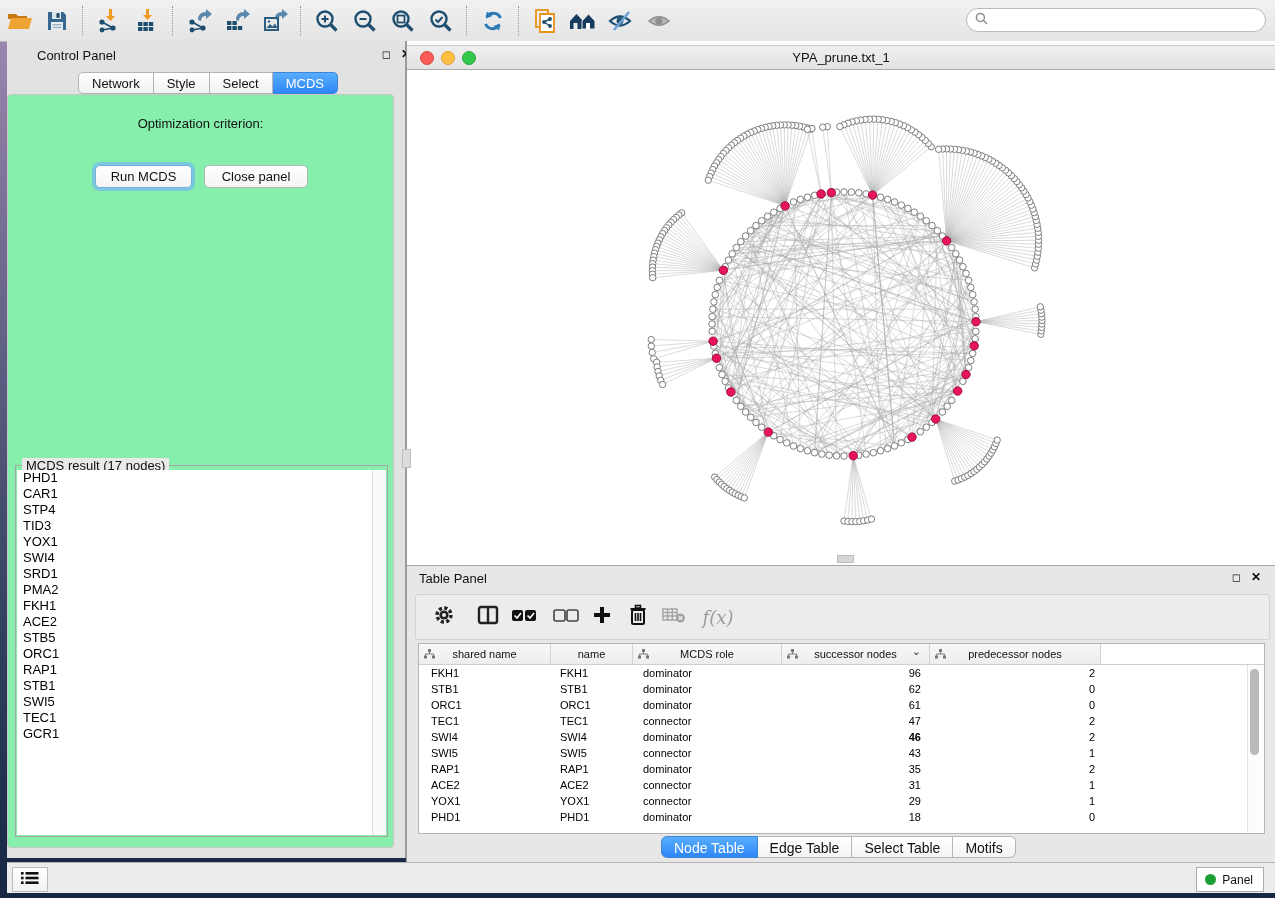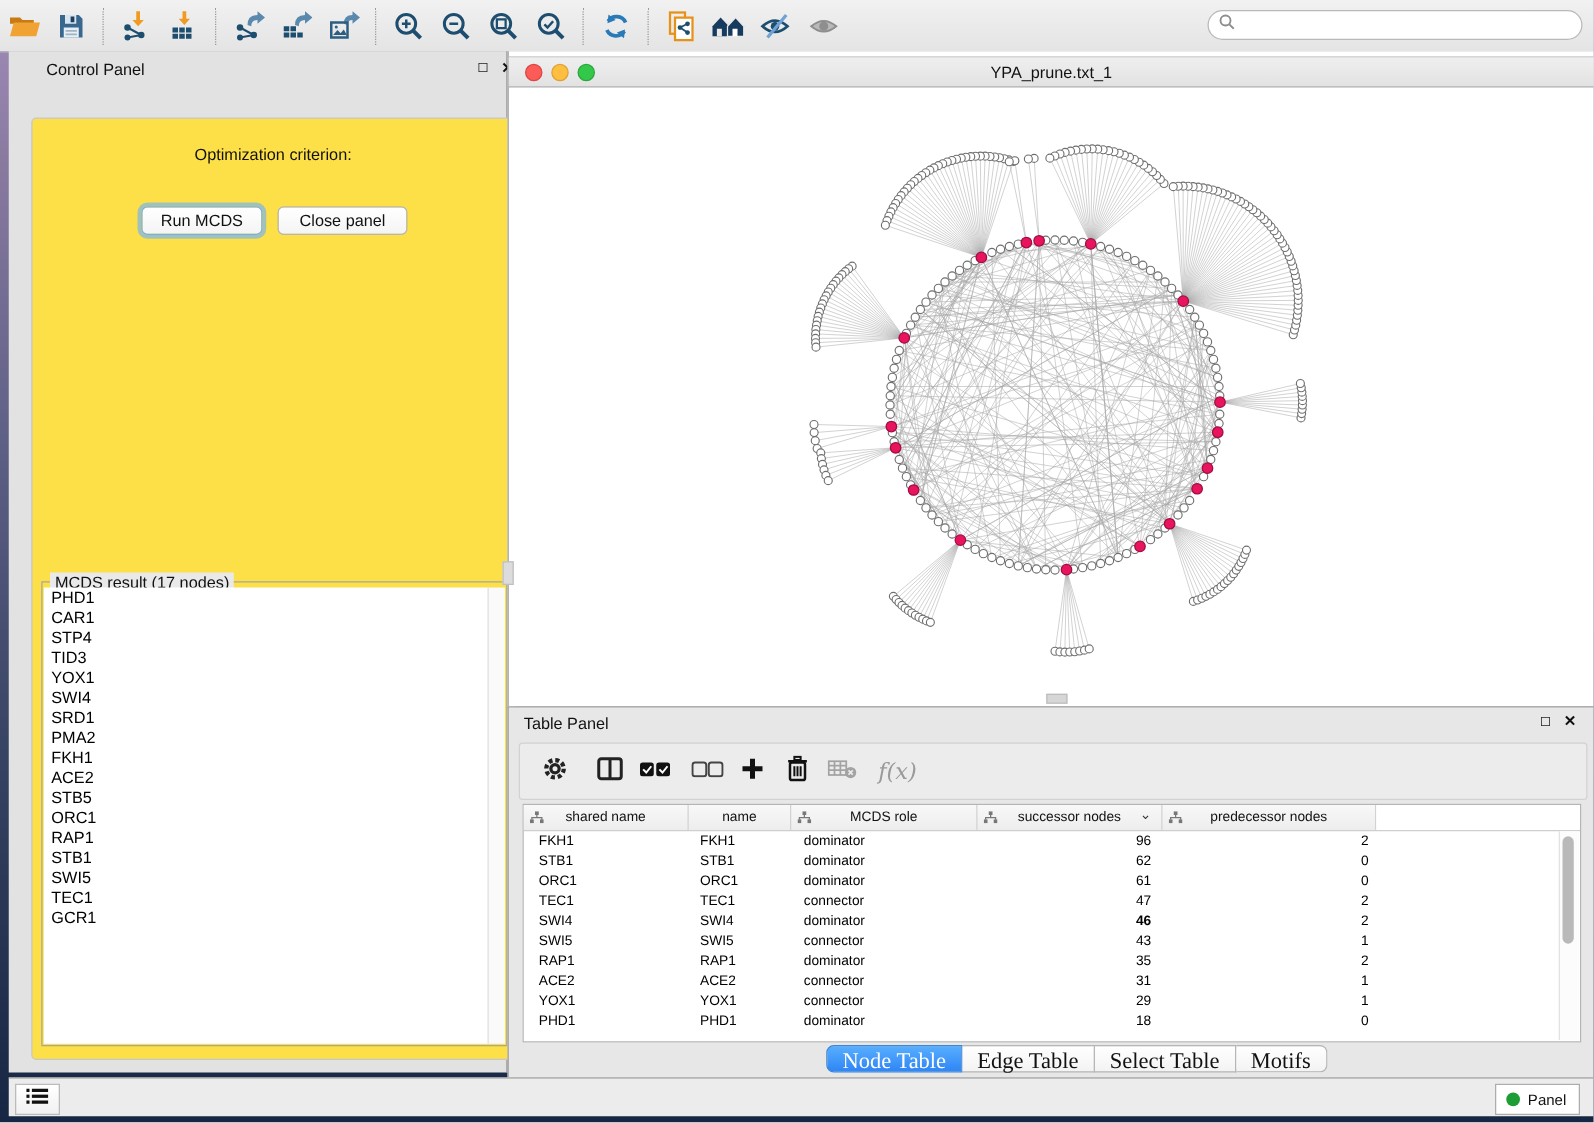--- a/index.html
+++ b/index.html
@@ -20,21 +20,21 @@
   .cp-header{position:absolute;left:0;top:0;width:100%;height:26px;margin-left:20px;}
   .cp-title{position:absolute;left:10px;top:7px;font-size:13px;color:#111;}
   .win-float{position:absolute;top:8px;font-size:11px;color:#222;line-height:11px;}
   .win-close{position:absolute;top:7px;font-size:12px;font-weight:bold;color:#111;line-height:12px;}
   .cp-tabs{position:absolute;left:71px;top:31px;height:22px;display:flex;}
   .cp-tab{height:22px;line-height:22px;padding:0 13px;font-size:13px;color:#111;background:linear-gradient(#ffffff,#f2f2f2);
     border:1px solid #b4b4b4;border-left:none;box-sizing:border-box;}
   .cp-tab:first-child{border-left:1px solid #b4b4b4;border-radius:5px 0 0 5px;}
   .cp-tab:last-child{border-radius:0 5px 5px 0;}
   .cp-tab.active{background:linear-gradient(#58aefd,#2f86f6);color:#fff;border-color:#3d85d6;}
-  .cp-inner{position:absolute;left:18px;top:53px;width:385px;height:752px;background:#fde047;border:1px solid #c6c6c6;border-radius:4px;}
+  .cp-inner{position:absolute;left:0;top:53px;width:385px;height:752px;background:#86efac;border:1px solid #c6c6c6;border-radius:4px;}
   .opt-label{position:absolute;left:0;top:21px;width:100%;text-align:center;font-size:13px;color:#111;}
   .dropdown{position:absolute;left:37px;top:38px;width:313px;height:23px;background:#fff;border:1px solid #ababab;
     border-radius:5px;box-sizing:border-box;display:flex;align-items:center;}
   .dropdown .dd-text{flex:1;font-size:13px;color:#111;padding-left:9px;white-space:nowrap;}
   .dd-stepper{width:19px;height:19px;margin-right:1px;border-radius:4px;background:linear-gradient(#5aabfd,#2e7ef2);
     display:flex;flex-direction:column;align-items:center;justify-content:center;}
   .btn{position:absolute;height:23px;background:linear-gradient(#ffffff,#f4f4f4);border:1px solid #b6b6b6;border-radius:5px;
     font-size:13px;color:#111;display:flex;align-items:center;justify-content:center;box-sizing:border-box;}
   .btn.focus{box-shadow:0 0 0 3px rgba(112,178,250,.65);border-color:#7aaee0;}
   .groupbox{position:absolute;left:7px;top:370px;width:371px;height:370px;border:1px solid #a5a5a5;}
@@ -62,22 +62,22 @@
   .th{position:relative;box-sizing:border-box;border-right:1px solid #d2d2d2;font-size:11px;color:#111;
     display:flex;align-items:center;justify-content:center;}
   .th .hicon{position:absolute;left:5px;top:5px;}
   .th .sort{position:absolute;right:8px;top:1px;font-size:11px;color:#333;}
   .th.filler{flex:1;background:#fff;border-right:none;}
   .trow{display:flex;height:16px;line-height:16px;font-size:11px;color:#000;}
   .td{box-sizing:border-box;white-space:nowrap;overflow:hidden;}
   .vscroll{position:absolute;top:21px;right:1px;bottom:1px;width:15px;background:#fcfcfc;border-left:1px solid #e2e2e2;}
   .vthumb{position:absolute;left:2px;top:4px;width:9px;height:86px;background:#b9b9b9;border-radius:5px;}
   .tp-tabs{position:absolute;left:254px;top:270px;height:22px;display:flex;}
-  .tp-tab{height:22px;line-height:22px;padding:0 12px;font-size:18px;color:#111;background:linear-gradient(#ffffff,#f3f3f3);
-    border:1px solid #b6b6b6;border-left:none;box-sizing:border-box;font-family:Liberation Serif, serif;}
+  .tp-tab{height:22px;line-height:22px;padding:0 12px;font-size:14px;color:#111;background:linear-gradient(#ffffff,#f3f3f3);
+    border:1px solid #b6b6b6;border-left:none;box-sizing:border-box;}
   .tp-tab:first-child{border-left:1px solid #b6b6b6;border-radius:6px 0 0 6px;}
   .tp-tab:last-child{border-radius:0 6px 6px 0;}
   .tp-tab.active{background:linear-gradient(#58aefd,#2f86f6);color:#fff;border-color:#3d85d6;}
   
   .status-bar{position:absolute;left:7px;top:862px;width:1268px;height:31px;background:#ececec;border-top:1px solid #b3b3b3;box-sizing:border-box;}
   .list-btn{position:absolute;left:5px;top:4px;width:34px;height:23px;background:linear-gradient(#ffffff,#f1f1f1);border:1px solid #bbb;display:flex;align-items:center;justify-content:center;}
   .memory-btn{position:absolute;right:11px;top:4px;height:23px;padding:0 10px 0 8px;background:#fff;border:1px solid #adadad;
     display:flex;align-items:center;font-size:12px;color:#111;}
   .mem-dot{width:11px;height:11px;border-radius:50%;background:#1d9e35;margin-right:6px;}
 </style>
@@ -266,20 +266,26 @@
       <input value="" style="">
     </div>
   </div>
 
   <div class="control-panel">
     <div class="cp-header">
       <span class="cp-title">Control Panel</span>
       <span class="win-float" style="right:34px;">◻</span>
       <span class="win-close" style="right:14px;">✕</span>
     </div>
+    <div class="cp-tabs" id="cp-tabs">
+        <div class="cp-tab">Network</div>
+        <div class="cp-tab">Style</div>
+        <div class="cp-tab">Select</div>
+        <div class="cp-tab active">MCDS</div>
+      </div>
     <div class="cp-inner">
       <div class="opt-label">Optimization criterion:</div>
       <div class="btn focus" style="left:87px;top:70px;width:97px;">Run MCDS</div>
       <div class="btn" style="left:196px;top:70px;width:104px;">Close panel</div>
       <div class="groupbox">
         <span class="legend">MCDS result (17 nodes)</span>
         <div class="mcds-list" id="mcds-list">
             <div class="mcds-item">PHD1</div>
             <div class="mcds-item">CAR1</div>
             <div class="mcds-item">STP4</div>

